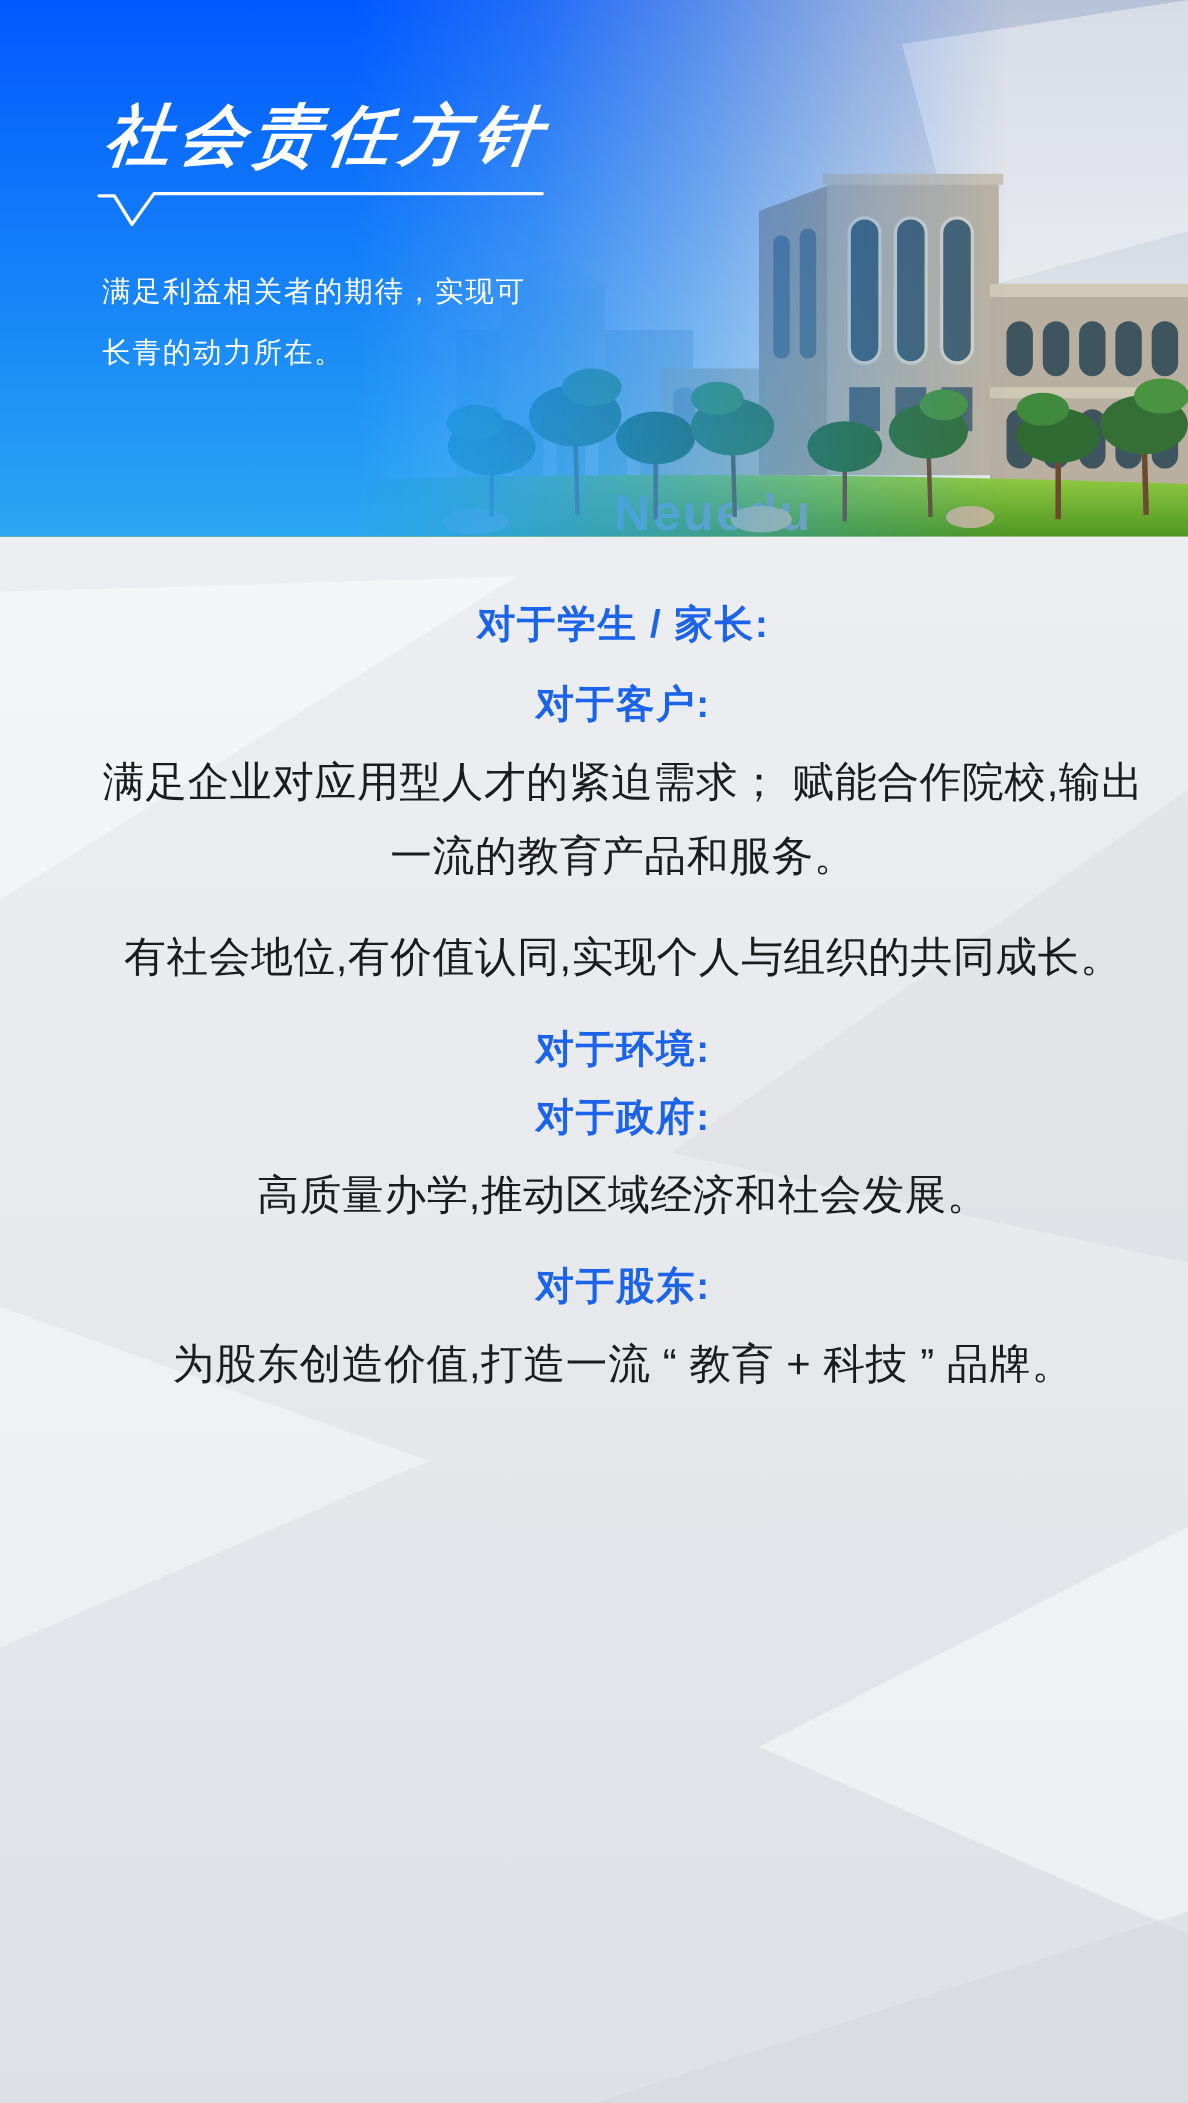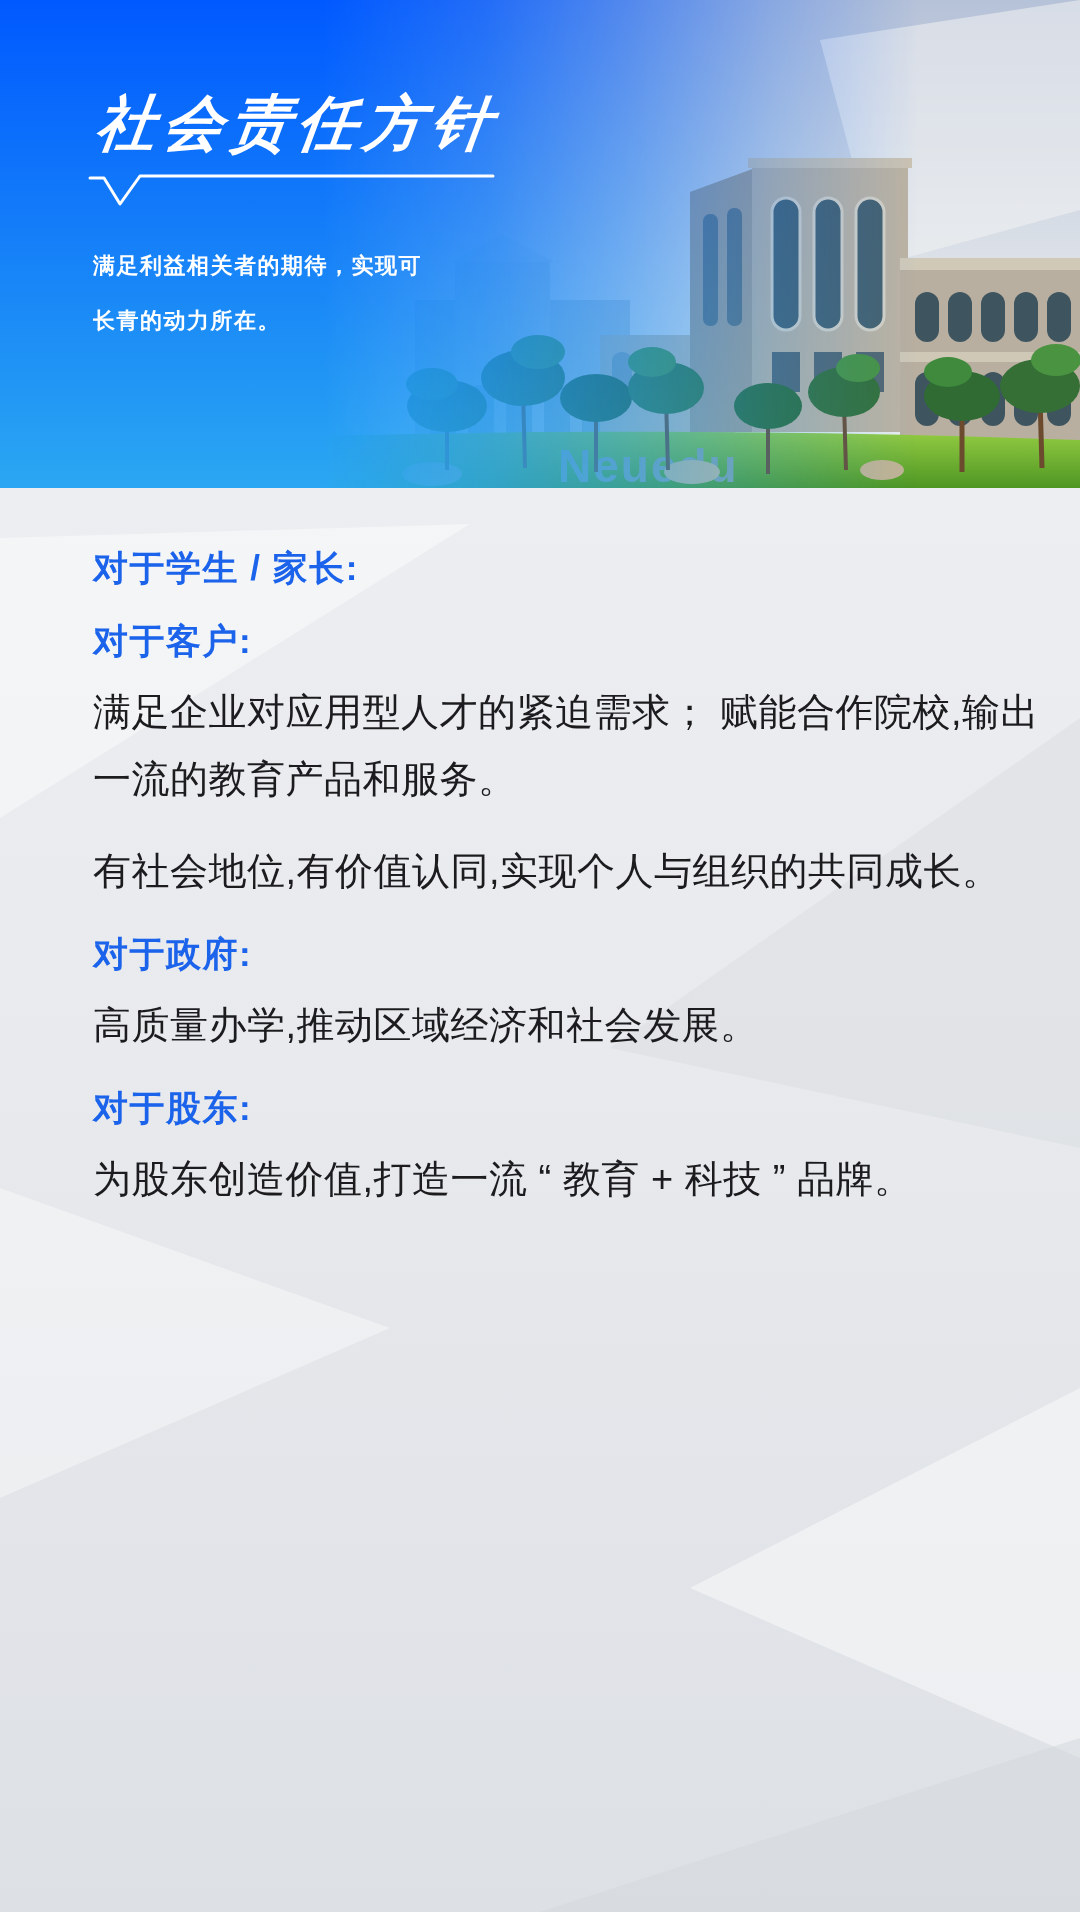--- a/index.html
+++ b/index.html
@@ -12,30 +12,30 @@
   .hero{position:absolute;top:0;left:0;width:1080px;height:488px;overflow:hidden;}
   .hero .photo{position:absolute;top:0;left:0;width:1080px;height:488px;display:block;}
   .hero-title{
     position:absolute;left:92px;top:88px;margin:0;
     color:#ffffff;font-size:60px;line-height:72px;font-weight:900;font-style:italic;
     letter-spacing:7px;transform:skewX(-7deg);transform-origin:left bottom;white-space:nowrap;
   }
   .title-underline{position:absolute;left:88px;top:168px;width:410px;height:42px;}
   .hero-subtitle{
     position:absolute;left:93px;top:238px;width:470px;
-    color:#ffffff;font-size:22px;line-height:55px;font-weight:700;letter-spacing:1.5px;
+    color:#ffffff;font-size:26px;line-height:55px;font-weight:400;letter-spacing:1.5px;
   }
   .hero-subtitle span{display:block;white-space:nowrap;}
   
   .content{
     position:absolute;top:488px;left:0;width:1080px;height:1424px;
     box-sizing:border-box;padding:56px 40px 0 93px;
   }
   .facets{position:absolute;top:0;left:0;width:1080px;height:1424px;pointer-events:none;}
-  .sections{position:relative;z-index:1;}
+  .sections{position:relative;z-index:1;text-align:center;}
   .sec h2{
     margin:0 0 14px;font-size:35px;line-height:48px;font-weight:800;
     color:#1b63ea;letter-spacing:1.5px;white-space:nowrap;
   }
   .sec p{
     margin:0 0 25px;font-size:38px;line-height:67px;font-weight:500;
     color:#1c1c1e;letter-spacing:0.5px;
   }
   .sec p span{display:block;white-space:nowrap;}
 </style>
@@ -210,20 +210,21 @@
       </section>
 
       <section class="sec">
         <p>
           <span>有社会地位,有价值认同,实现个人与组织的共同成长。</span>
         </p>
       </section>
 
 
       <section class="sec">
+        <h2>对于环境:</h2>
       </section>
 
       <section class="sec">
         <h2>对于政府:</h2>
         <p>
           <span>高质量办学,推动区域经济和社会发展。</span>
         </p>
       </section>
 
       <section class="sec">

